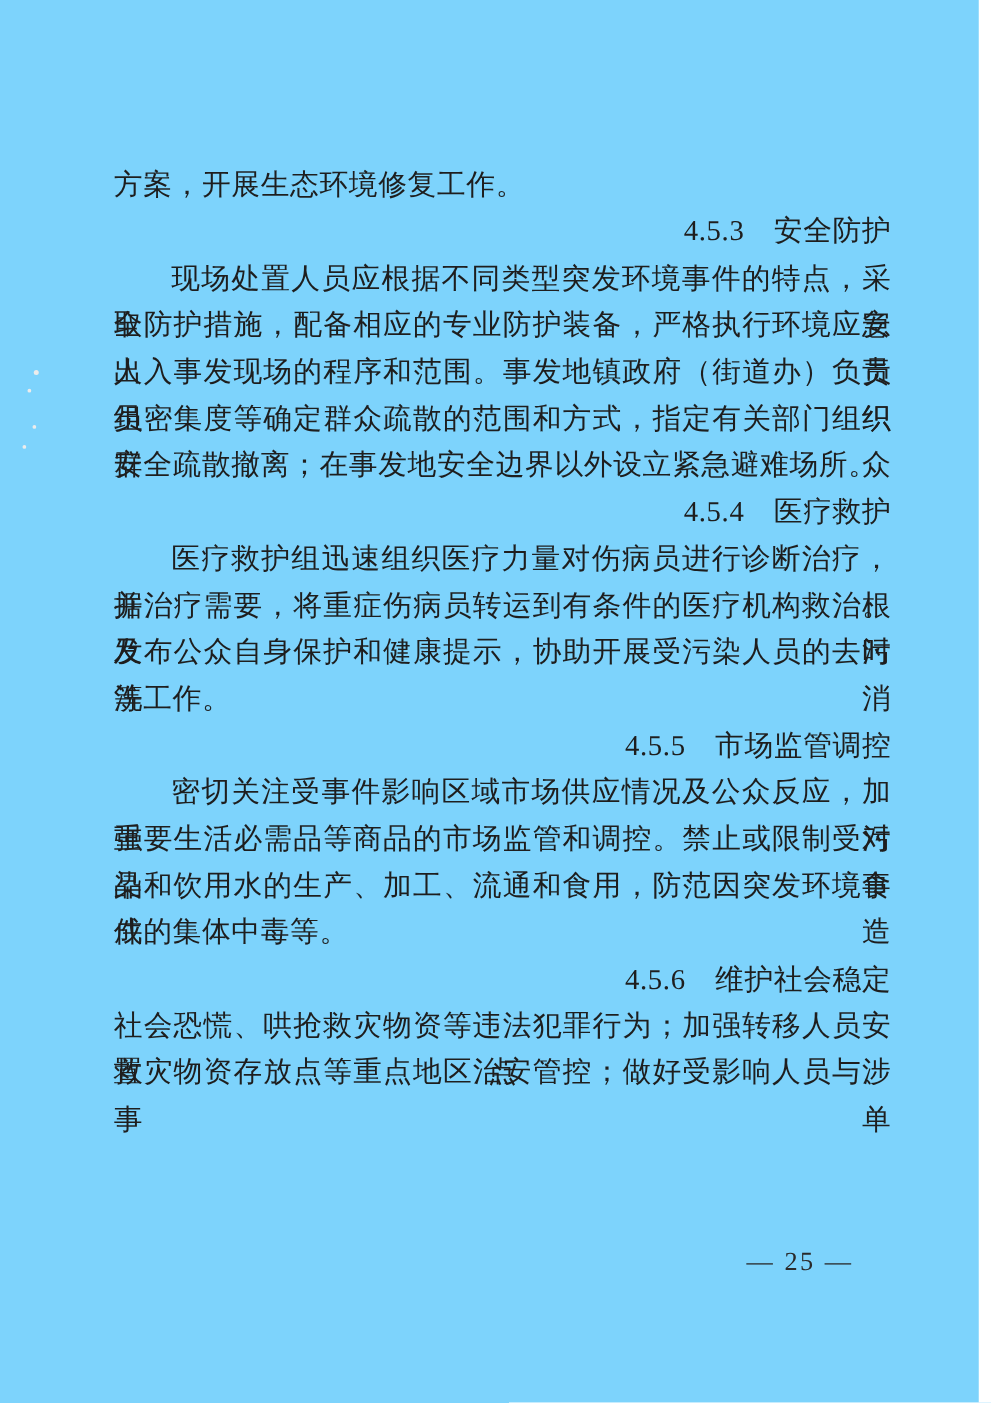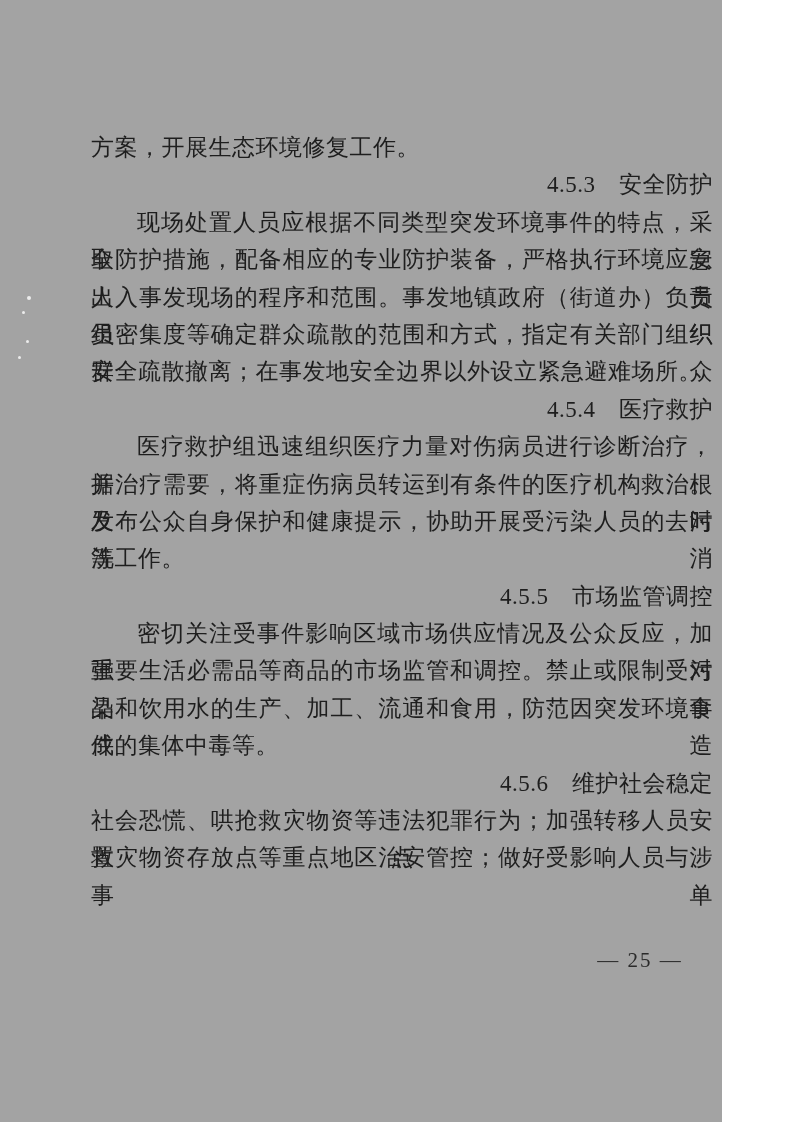--- a/index.html
+++ b/index.html
@@ -2,23 +2,23 @@
 <html><head>
 <meta charset="utf-8">
 <style>
   html, body {
     margin: 0;
     padding: 0;
     background: #ffffff;
   }
   .sheet {
     position: relative;
-    width: 722px;
+    width: 783px;
     height: 1122px;
-    background: #a3a3a3;
+    background: #7dd3fc;
     overflow: hidden;
     font-family: "Liberation Serif", "DejaVu Serif", serif;
     color: #1e1e1e;
   }
   .content {
     position: absolute;
     top: 129px;
     left: 91px;
     width: 622px;
   }
@@ -36,21 +36,21 @@
   }
   .line.indent {
     text-indent: 46px;
   }
   .line.heading {
     text-indent: 46px;
     text-align: right;
   }
   .footer {
     position: absolute;
-    top: 948px;
+    top: 997px;
     left: 560px;
     width: 160px;
     text-align: center;
     font-size: 21px;
     letter-spacing: 2px;
     color: #2a2a2a;
   }
   .speck {
     position: absolute;
     border-radius: 50%;

